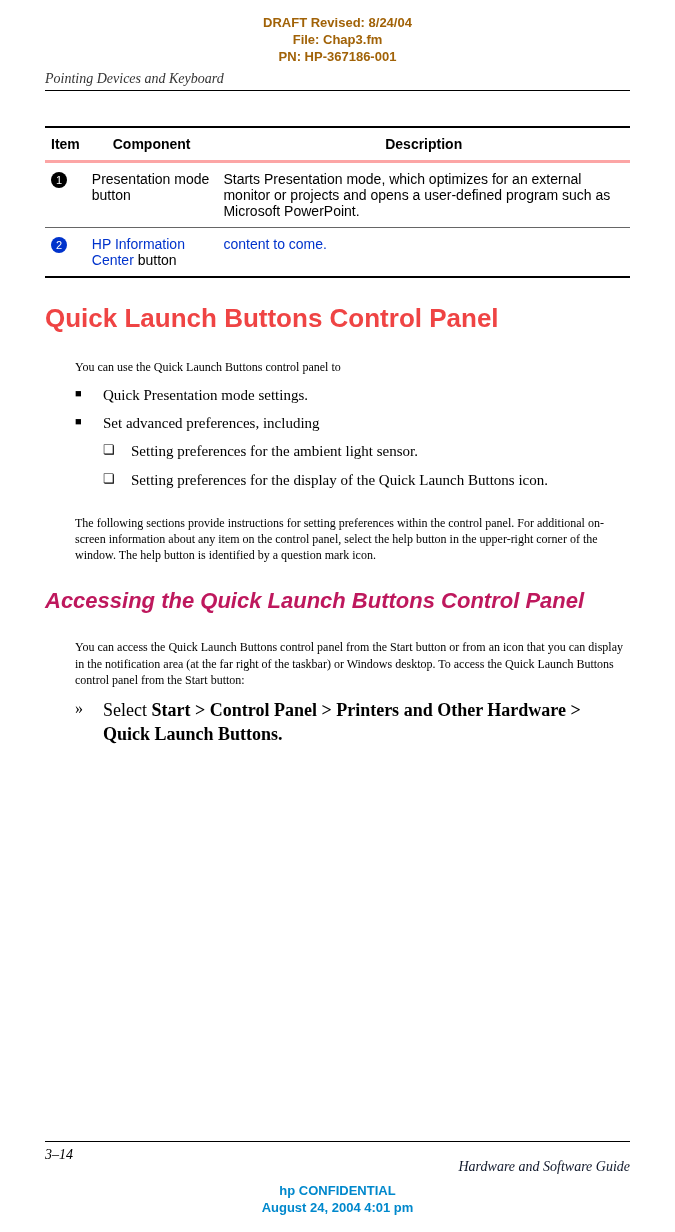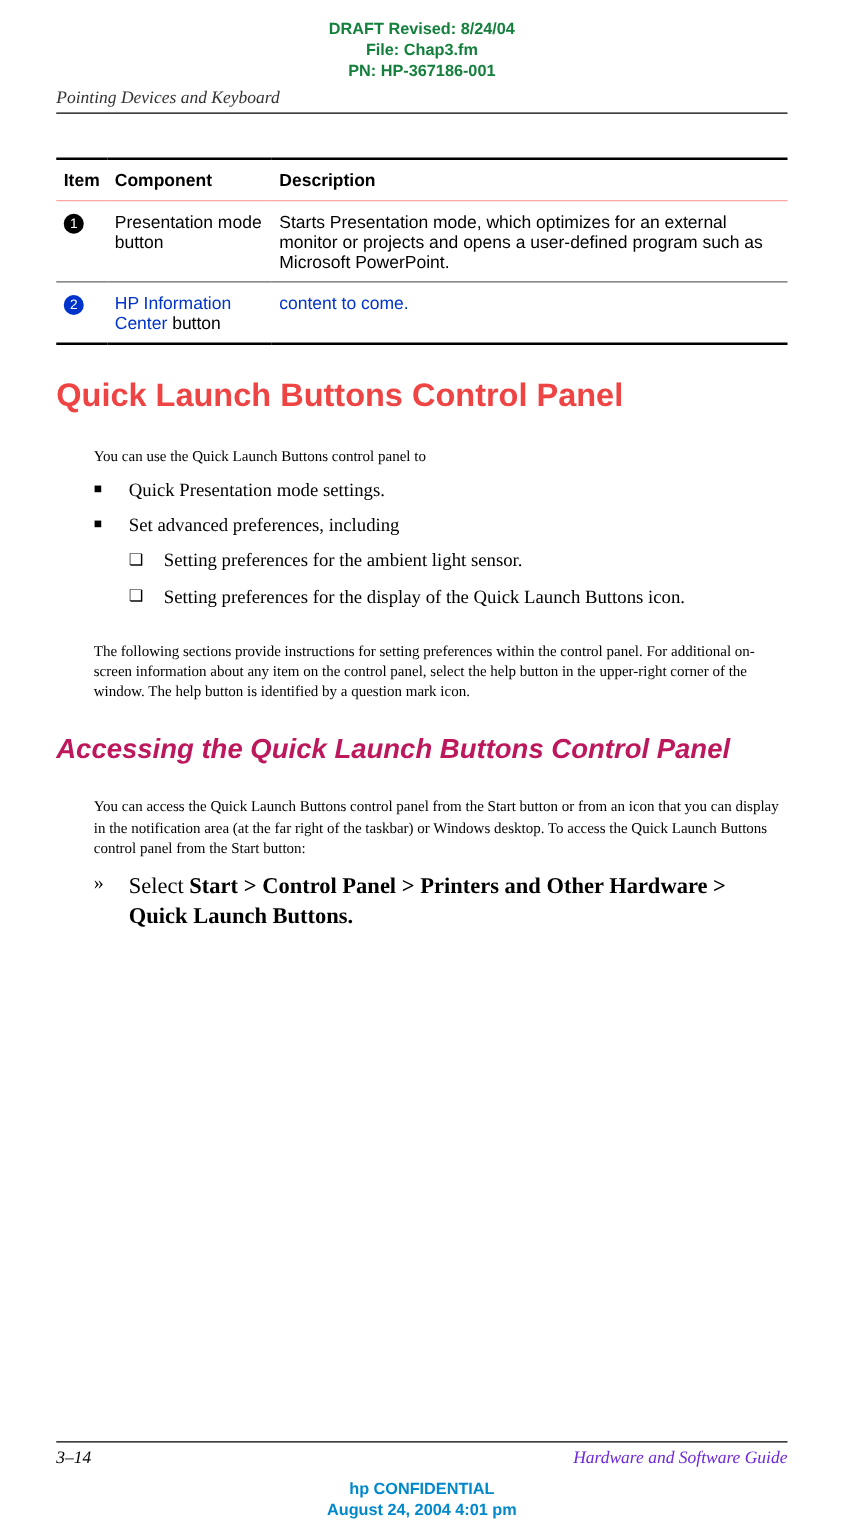--- a/index.html
+++ b/index.html
@@ -14,21 +14,21 @@
       box-sizing: border-box;
     }
     .page {
       padding: 15px 45px 0 45px;
       box-sizing: border-box;
       height: 100%;
       position: relative;
     }
     .draft-header {
       text-align: center;
-      color: #15803d;
+      color: #a16207;
       font-family: Arial, sans-serif;
       font-weight: bold;
       font-size: 13px;
       line-height: 1.3;
       margin-bottom: 5px;
     }
     .section-title-top {
       font-style: italic;
       font-family: Georgia, serif;
       font-size: 14px;
@@ -41,24 +41,24 @@
       margin: 0 0 35px 0;
     }
     .component-table {
       width: 100%;
       border-collapse: collapse;
       font-family: Arial, Helvetica, sans-serif;
       font-size: 14px;
       margin-bottom: 25px;
     }
     .component-table th {
-      text-align: left;
+      text-align: center;
       font-weight: bold;
       border-top: 2px solid #000;
-      border-bottom: 1px solid #fca5a5;
+      border-bottom: 3px solid #fca5a5;
       padding: 8px 6px;
     }
     .component-table td {
       padding: 8px 6px;
       vertical-align: top;
       border-bottom: 1px solid #666;
     }
     .component-table tr.last-row td {
       border-bottom: 2px solid #000;
     }
@@ -166,21 +166,22 @@
       margin: 0 0 5px 0;
     }
     .footer-row {
       display: flex;
       justify-content: space-between;
       font-style: italic;
       font-size: 14px;
       margin-bottom: 8px;
     }
     .footer-right {
-      color: #6d28d9;
+      color: #0f172a;
+      margin-top: 12px;
     }
     .footer-confidential {
       text-align: center;
       color: #0088cc;
       font-family: Arial, sans-serif;
       font-weight: bold;
       font-size: 13px;
       line-height: 1.3;
     }
     .bold {

